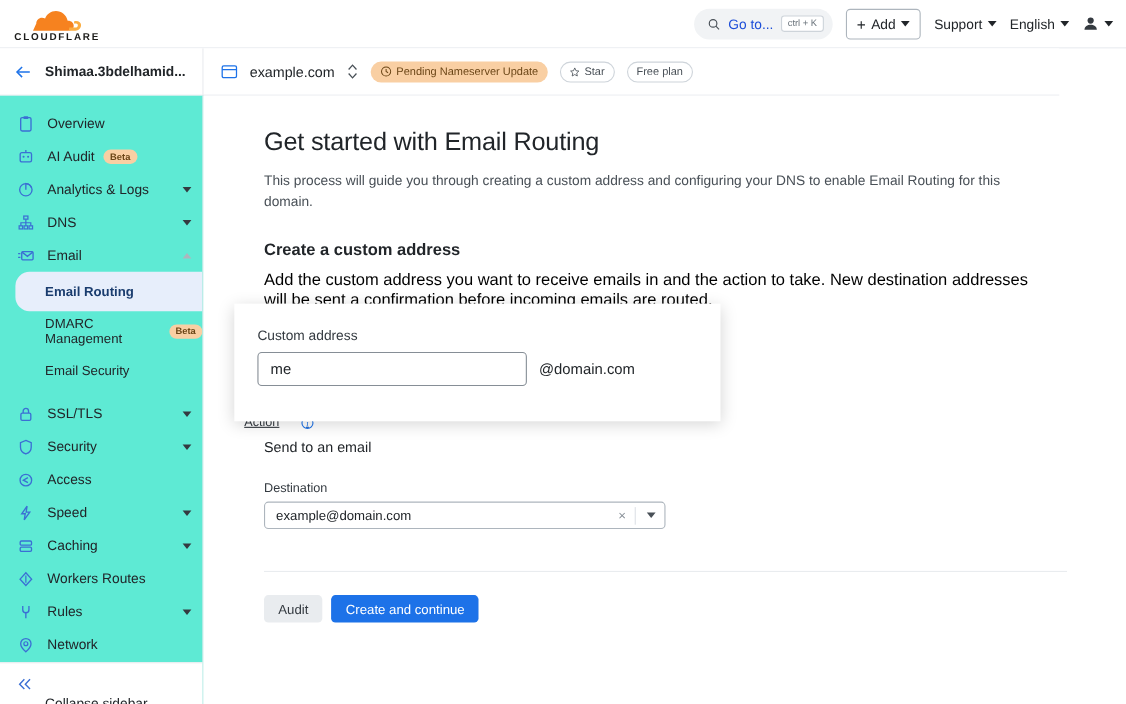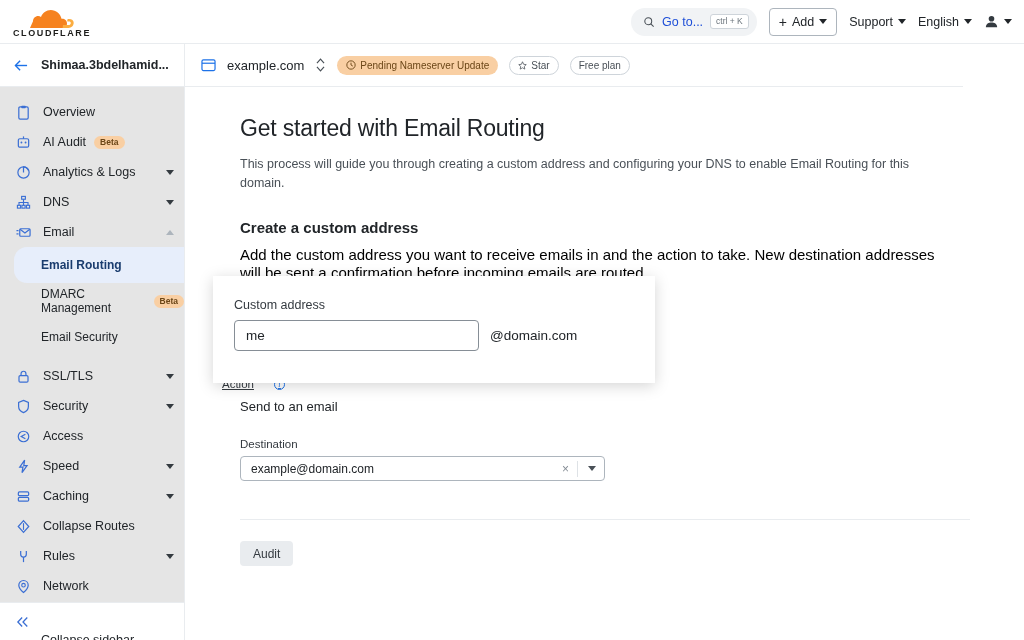--- a/index.html
+++ b/index.html
@@ -67,21 +67,21 @@
   }
   .pill-pending {
     background: #f9cfa3; border: none; color: #6b4617;
     border-radius: 11px; height: 19px; display: inline-flex; align-items: center;
     gap: 4px; padding: 0 9px; font-size: 10px; cursor: default;
   }
 
   
   .sidebar {
     position: absolute; left: 0; top: 87px; width: 185px; height: 553px;
-    background: #e5e5e5; border-right: 1px solid #e9ecef;
+    background: #5eead4; border-right: 1px solid #e9ecef;
   }
   .side-scroll { height: 515px; overflow: hidden; padding-top: 10px; }
   .nav-item {
     display: flex; align-items: center; height: 30px;
     padding: 0 10px 0 16px; cursor: pointer; position: relative;
   }
   .nav-icon { width: 20px; display: flex; align-items: center; justify-content: flex-start; }
   .nav-label { font-size: 12.5px; color: #212529; margin-left: 7px; }
   .beta {
     background: #f9cfa3; color: #6b4617; border-radius: 8px;
@@ -402,21 +402,21 @@
         <span class="chev"></span>
       </div>
 
       <div class="nav-item">
         <span class="nav-icon">
           <svg width="15" height="15" viewBox="0 0 16 16">
             <polygon points="8,1.8 13.6,8 8,14.2 2.4,8" fill="none" stroke="#3b6fd4" stroke-width="1.3"></polygon>
             <line x1="8" y1="4.4" x2="8" y2="11.6" stroke="#3b6fd4" stroke-width="1.2"></line>
           </svg>
         </span>
-        <span class="nav-label">Collapse Routes</span>
+        <span class="nav-label">Workers Routes</span>
       </div>
 
       <div class="nav-item">
         <span class="nav-icon">
           <svg width="15" height="15" viewBox="0 0 16 16">
             <path d="M5 2 L5 5.6 a3 3 0 0 0 6 0 L11 2" fill="none" stroke="#3b6fd4" stroke-width="1.3"></path>
             <line x1="8" y1="8.6" x2="8" y2="14" stroke="#3b6fd4" stroke-width="1.3"></line>
           </svg>
         </span>
         <span class="nav-label">Rules</span>
@@ -490,20 +490,21 @@
       <span class="select-value">example@domain.com</span>
       <span class="sel-x">×</span>
       <span class="sel-div"></span>
       <span class="sel-caret"></span>
     </div>
 
     <div class="divider"></div>
 
     <div class="btn-row">
       <button class="btn btn-exit">Audit</button>
+      <button class="btn btn-primary">Create and continue</button>
     </div>
   </div>
 
   <div class="spotlight">
     <div class="spot-inner">
       <div class="spot-label">Custom address</div>
       <div class="spot-row">
         <input class="spot-input" type="text" value="me" style="">
         <span class="spot-suffix">@domain.com</span>
       </div>

